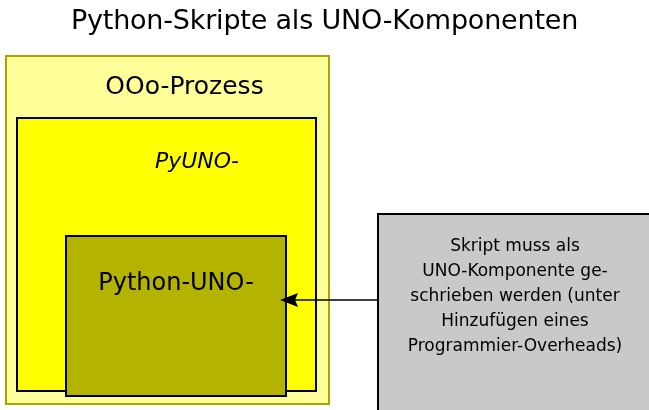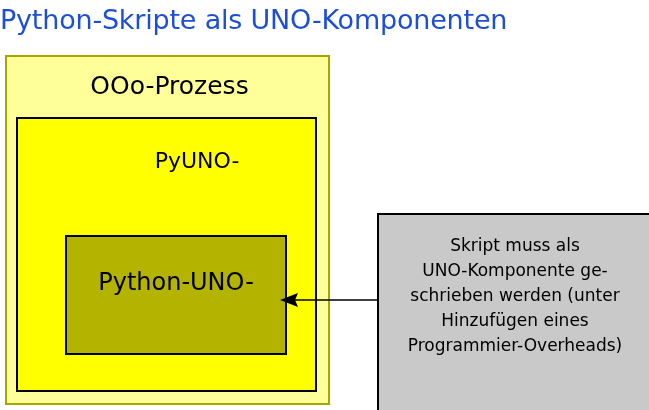--- a/index.html
+++ b/index.html
@@ -15,42 +15,42 @@
     font-family: "DejaVu Sans", "Liberation Sans", sans-serif;
     color: #000000;
   }
 
   
   #diagram-title {
     position: absolute;
     left: 0;
     top: 3px;
     width: 649px;
-    text-align: left;
+    text-align: center;
     font-size: 27px;
     line-height: 34px;
     letter-spacing: -0.2px;
-    color: #1d4ed8;
+    color: #000000;
     white-space: nowrap;
   }
 
   
   #ooo-process-box {
     position: absolute;
     left: 5px;
     top: 55px;
     width: 325px;
     height: 350px;
     background: #ffff99;
     border: 2px solid #a6a600;
     box-sizing: border-box;
   }
   #ooo-process-label {
     position: absolute;
-    left: 1px;
+    left: 16px;
     top: 14px;
     width: 323px;
     text-align: center;
     font-size: 25px;
     line-height: 30px;
     white-space: nowrap;
   }
 
   
   #pyuno-runtime-box {
@@ -64,29 +64,30 @@
     box-sizing: border-box;
   }
   #pyuno-runtime-label {
     position: absolute;
     left: 0;
     top: 26px;
     width: 358px;
     text-align: center;
     font-size: 22px;
     line-height: 32px;
+    font-style: italic;
   }
 
   
   #python-uno-component-box {
     position: absolute;
     left: 47px;
     top: 116px;
     width: 222px;
-    height: 120px;
+    height: 162px;
     background: #b3b300;
     border: 2px solid #000000;
     box-sizing: border-box;
   }
   #python-uno-component-label {
     position: absolute;
     left: 0;
     top: 24px;
     width: 218px;
     text-align: center;

